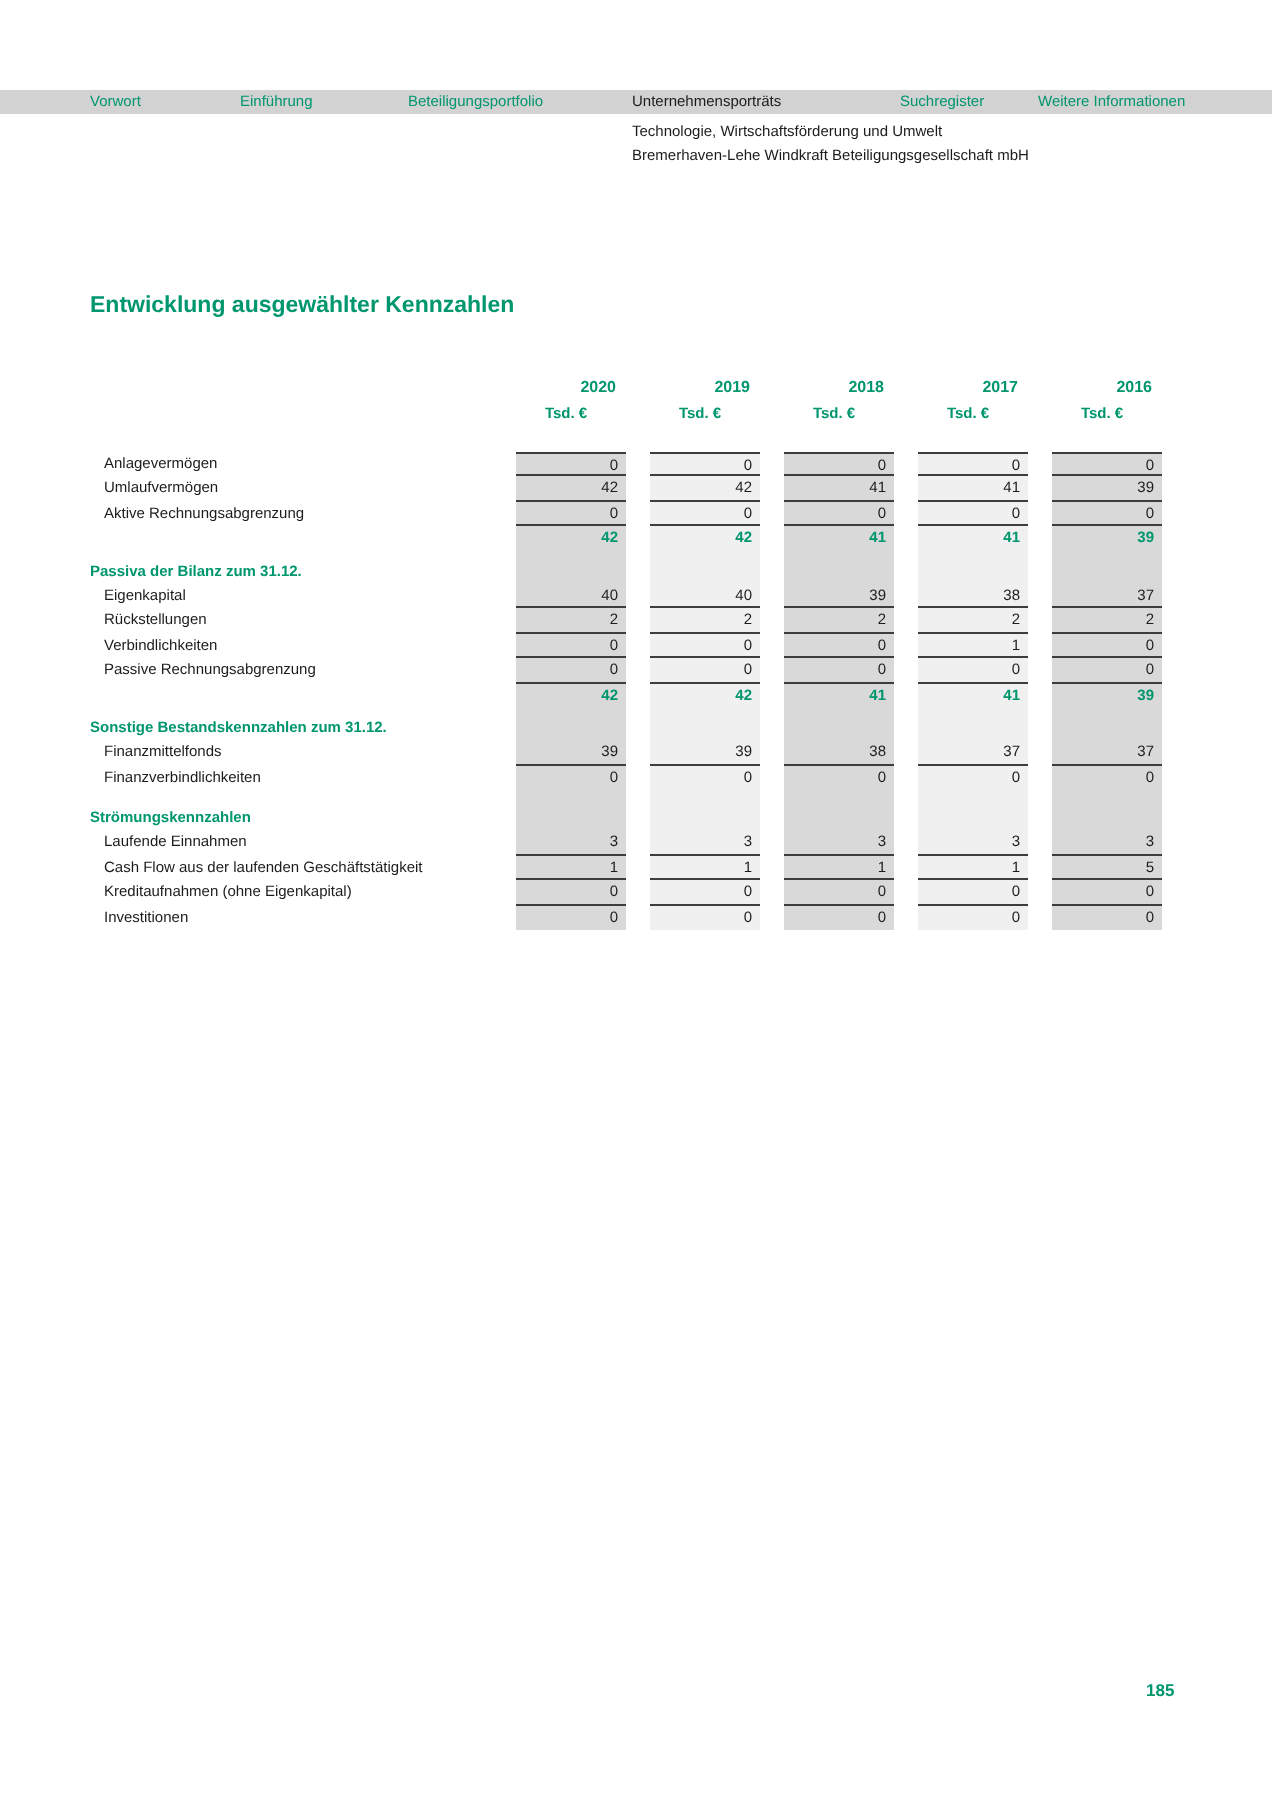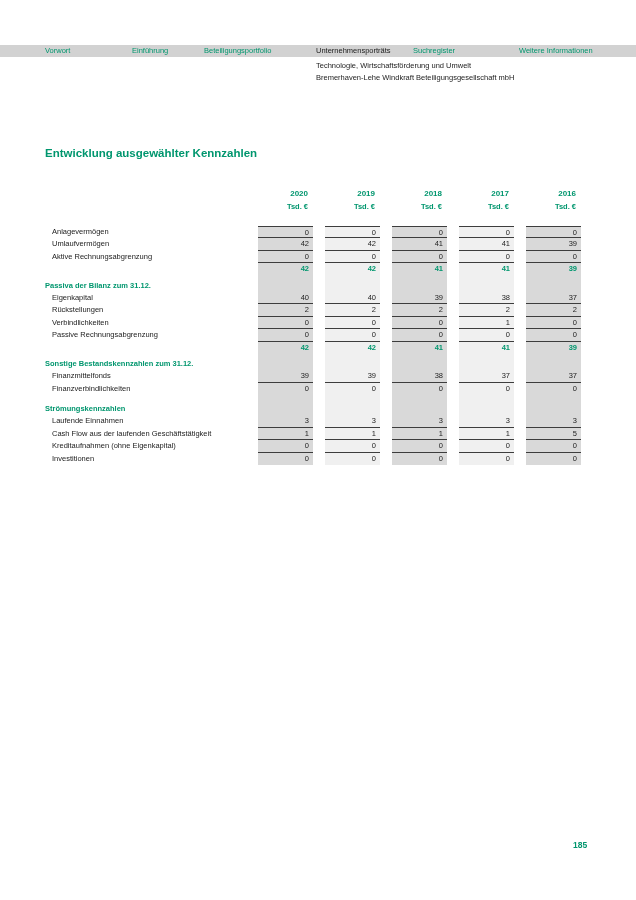--- a/index.html
+++ b/index.html
@@ -28,32 +28,32 @@
   .trow.spacer-large{height:8px;}
   .tlabel{flex:0 0 201px;font-size:7.5px;line-height:12.4px;padding-left:7px;white-space:nowrap;overflow:hidden;}
   .tlabel.section{color:var(--green);font-weight:bold;padding-left:0;}
   .tcell{flex:0 0 55px;margin-left:12px;font-size:7.5px;line-height:12.3px;text-align:right;padding-right:4px;color:var(--ink);}
   .tcell.shade-d{background:var(--coldark);}
   .tcell.shade-l{background:var(--collight);}
   .tcell.bb{border-bottom:1px solid var(--line);}
   .tcell.bt{border-top:1px solid var(--line);}
   .tcell.sum{color:var(--green);font-weight:bold;}
   .tcell.hdr-year{font-size:8px;font-weight:bold;color:var(--green);padding-right:5px;}
-  .tcell.hdr-unit{font-size:7.5px;font-weight:bold;color:var(--green);padding-right:5px;}
+  .tcell.hdr-unit{font-size:7.5px;font-weight:bold;color:var(--green);padding-right:5px;text-align:center;}
   .page-number{position:absolute;left:573px;top:840px;font-size:8.5px;font-weight:bold;color:var(--green);}
 </style>
 </head>
 <body>
 
 <div class="navbar" id="navbar">
     <div class="nav-item" style="left: 45px;">Vorwort</div>
-    <div class="nav-item" style="left: 120px; margin-left: 12px;">Einführung</div>
+    <div class="nav-item" style="left: 120px;">Einführung</div>
     <div class="nav-item" style="left: 204px;">Beteiligungsportfolio</div>
     <div class="nav-item active" style="left: 316px;">Unternehmensporträts</div>
-    <div class="nav-item" style="left: 413px;">Suchregister</div>
+    <div class="nav-item" style="left: 450px;">Suchregister</div>
     <div class="nav-item" style="left: 519px;">Weitere Informationen</div>
   </div>
 
 <div class="breadcrumb">
   <div>Technologie, Wirtschaftsförderung und Umwelt</div>
   <div>Bremerhaven-Lehe Windkraft Beteiligungsgesellschaft mbH</div>
 </div>
 
 <div class="page-title">Entwicklung ausgewählter Kennzahlen</div>
 

